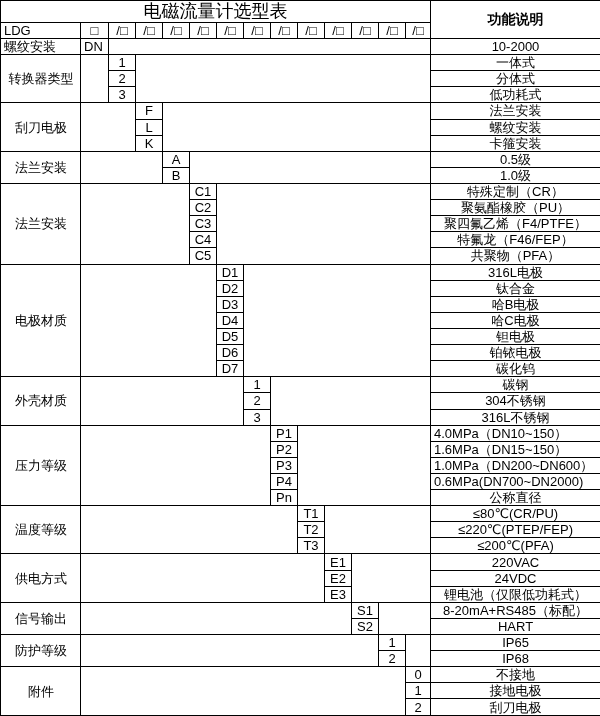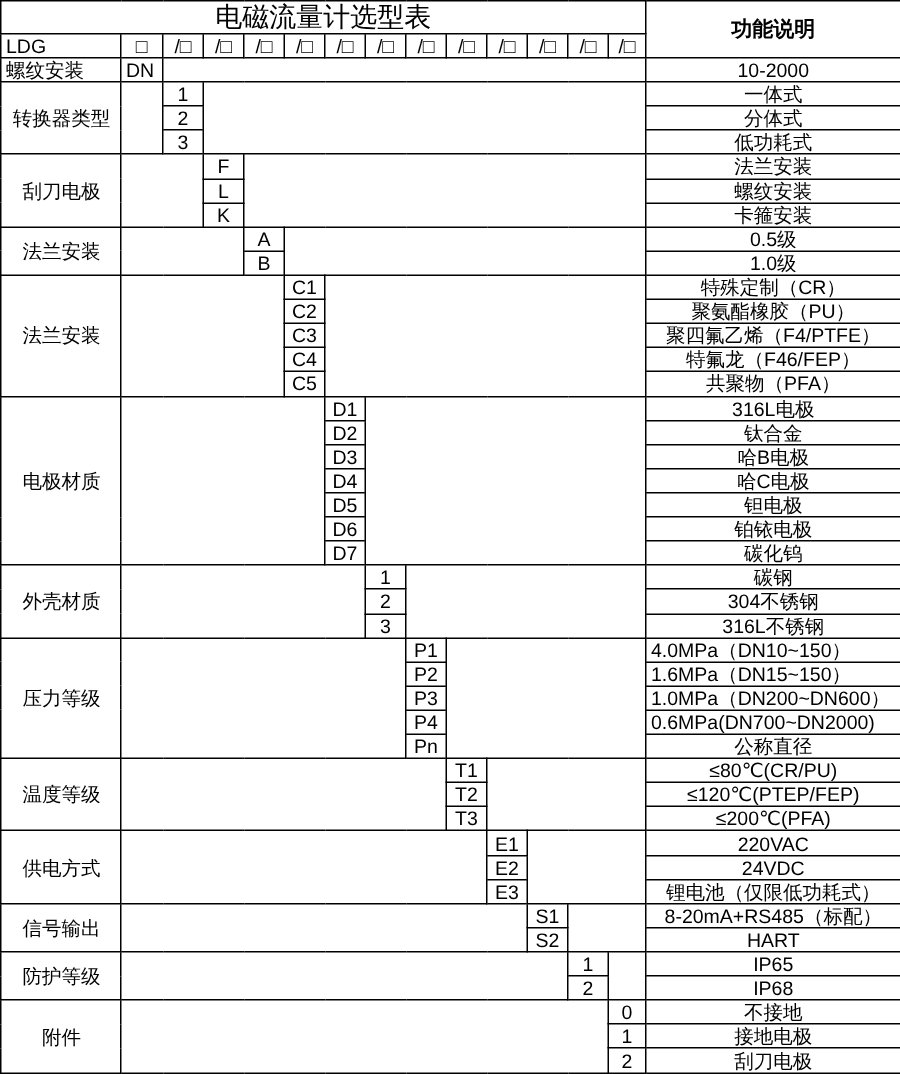--- a/index.html
+++ b/index.html
@@ -207,21 +207,21 @@
 
 <tr>
   <td rowspan="3" class="lbl">温度等级</td>
   <td rowspan="3" colspan="8"></td>
   <td class="code">T1</td>
   <td rowspan="3" colspan="4"></td>
   <td>≤80℃(CR/PU)</td>
 </tr>
 <tr>
   <td class="code">T2</td>
-  <td>≤120℃(PTEP/FEP)</td>
+  <td>≤220℃(PTEP/FEP)</td>
 </tr>
 <tr>
   <td class="code">T3</td>
   <td>≤200℃(PFA)</td>
 </tr>
 
 <tr>
   <td rowspan="3" class="lbl">供电方式</td>
   <td rowspan="3" colspan="9"></td>
   <td class="code">E1</td>

